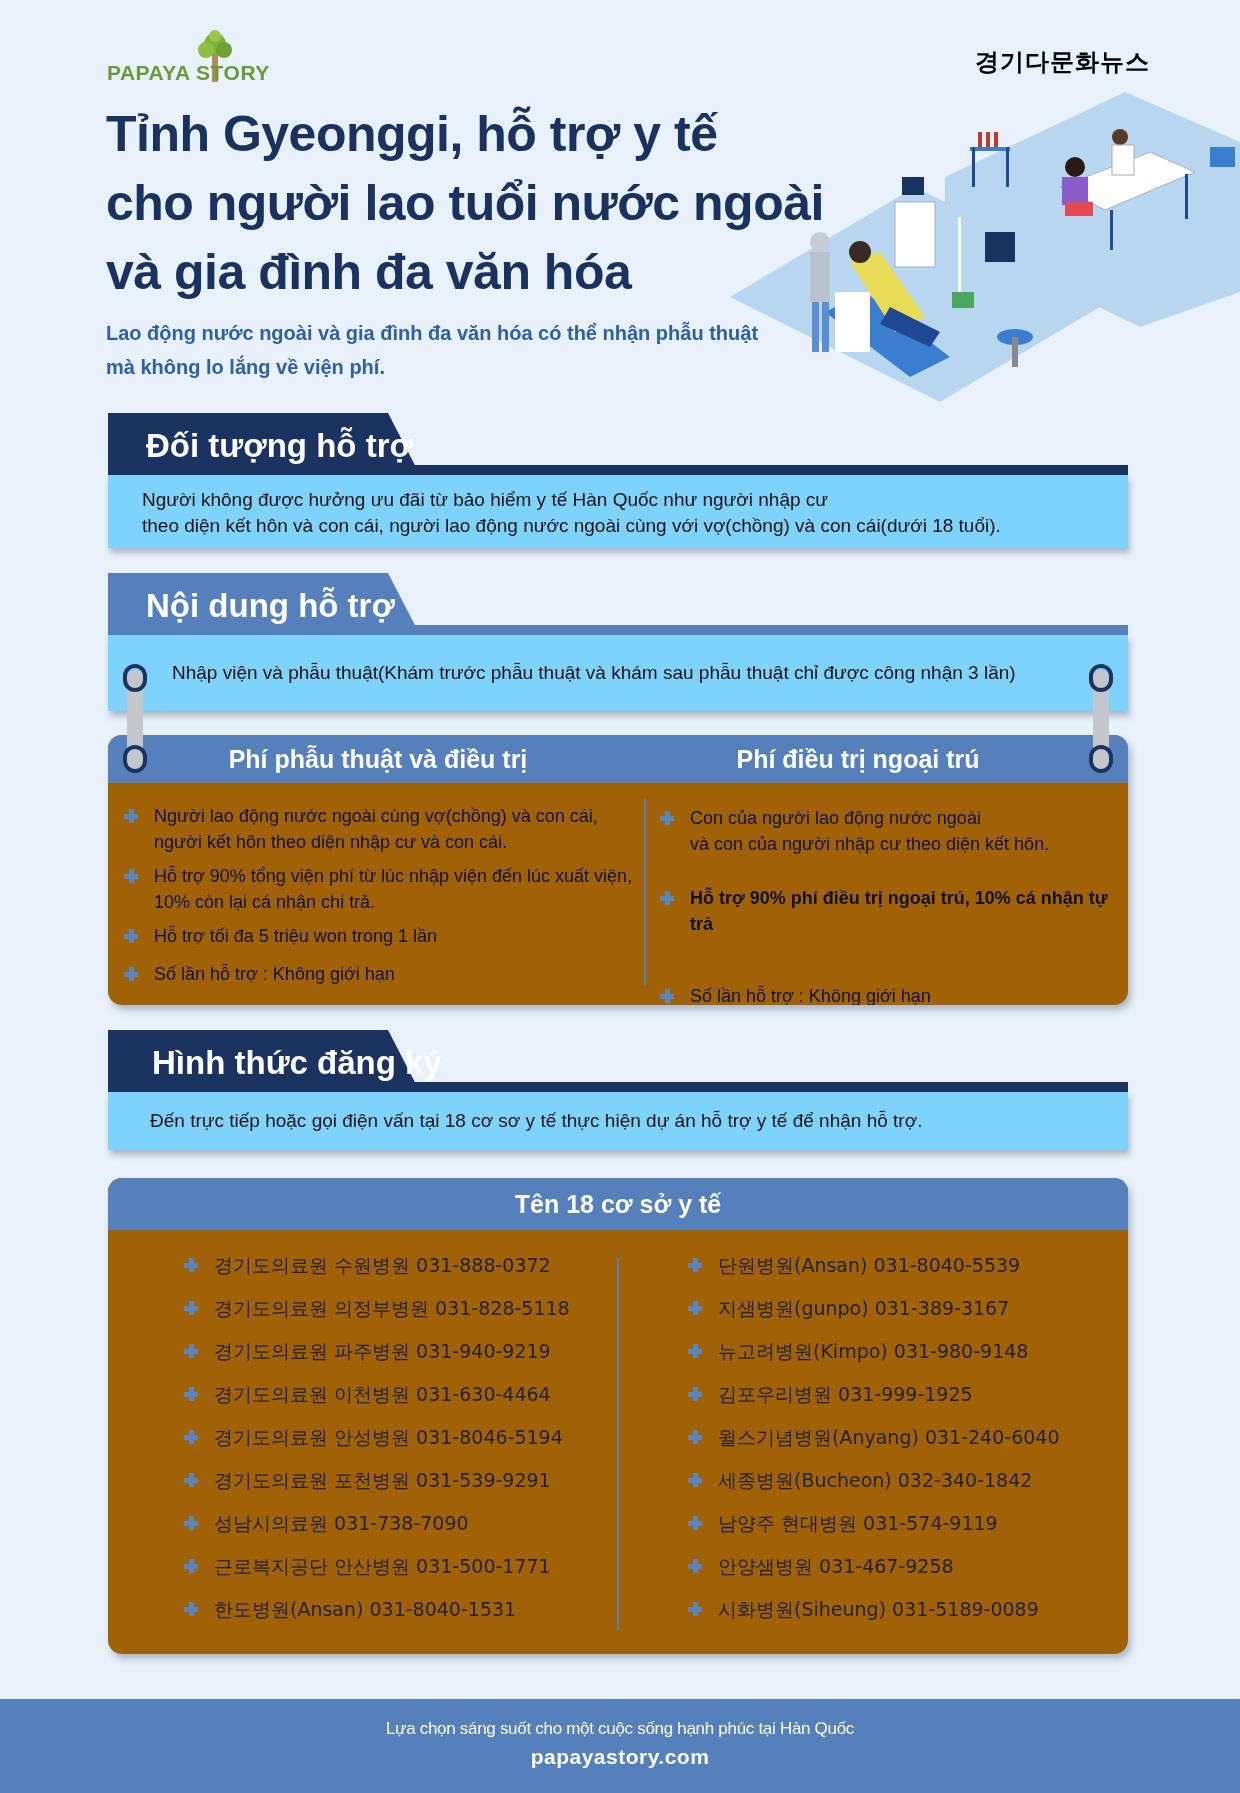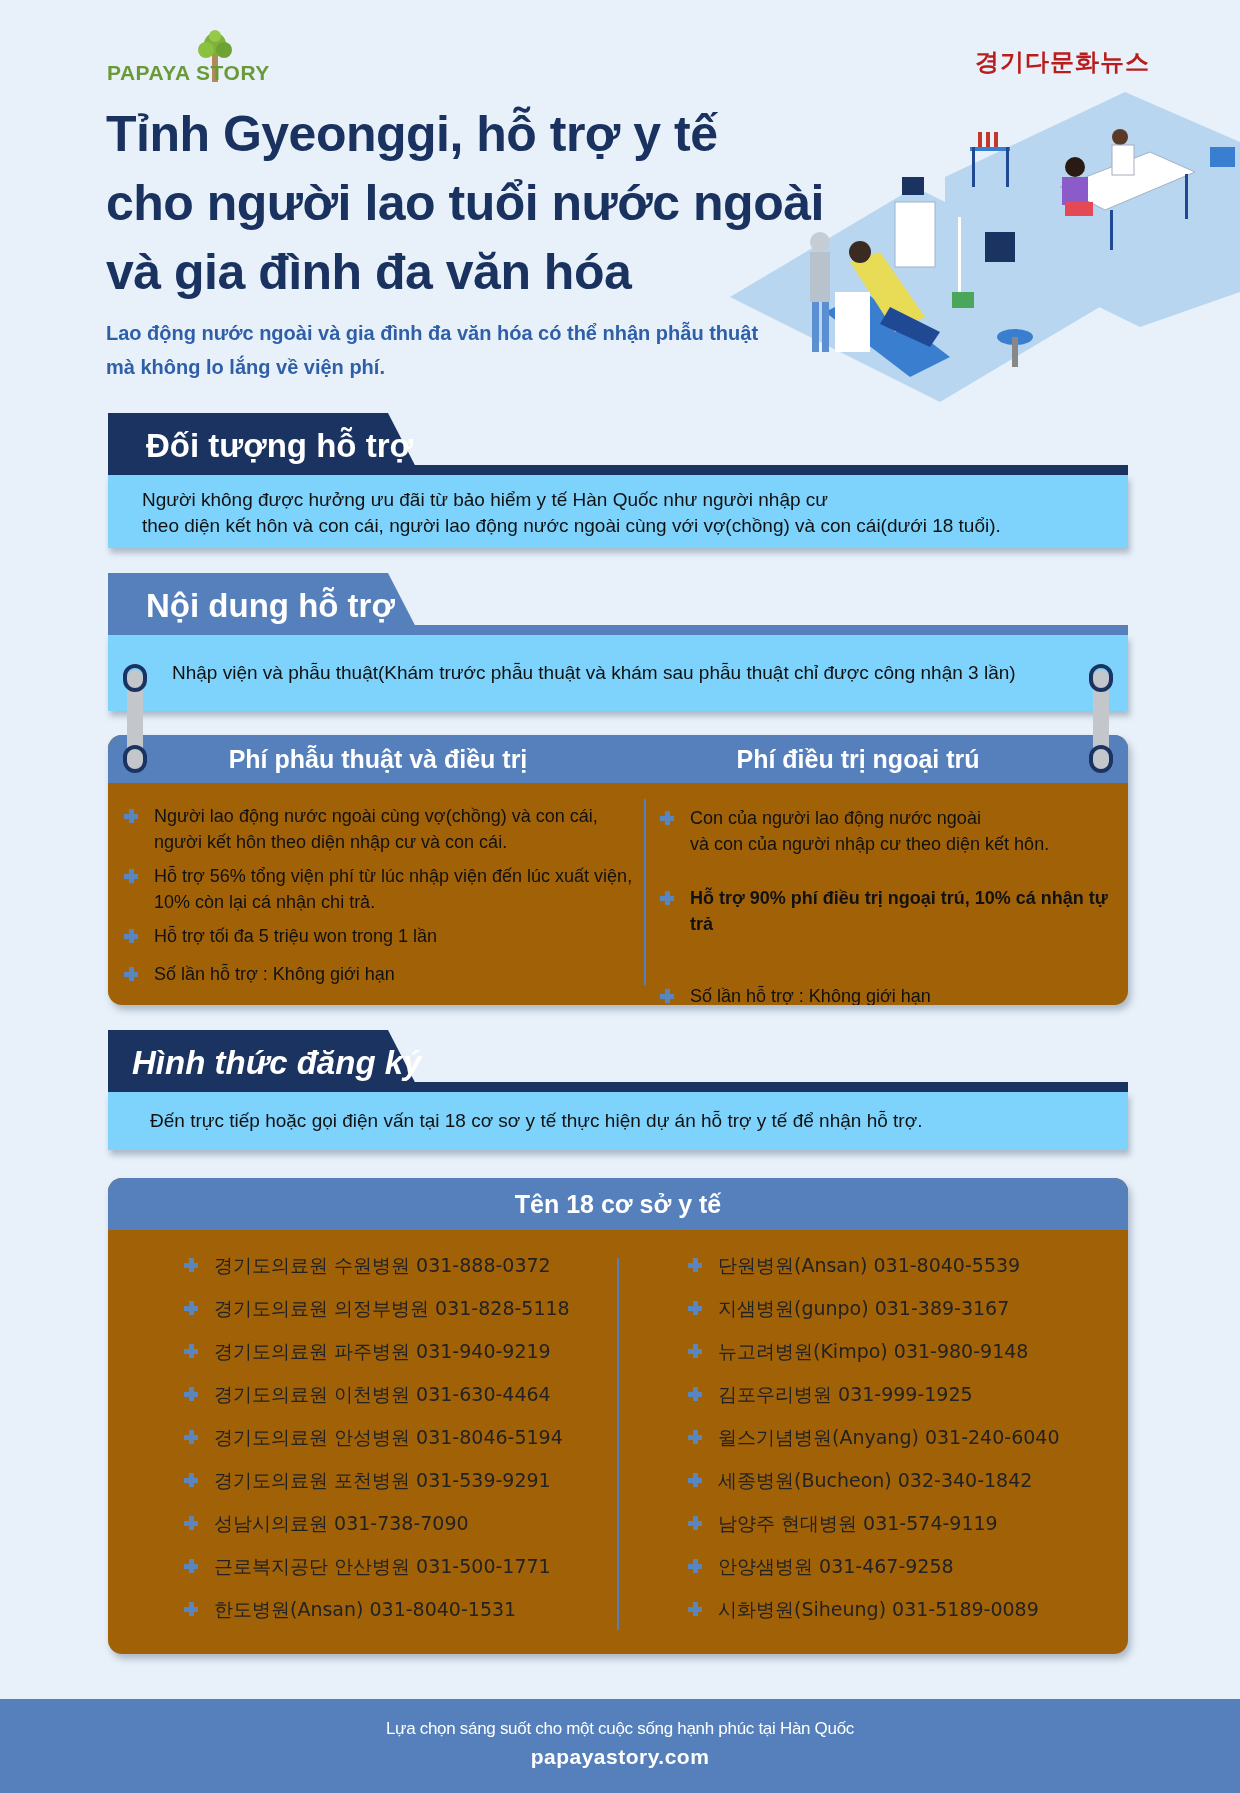--- a/index.html
+++ b/index.html
@@ -18,21 +18,21 @@
   .logo-text {
     position: absolute; left: 0; bottom: 0;
     font-weight: 700; font-size: 21px; letter-spacing: 0.5px;
     color: #6a9a38; white-space: nowrap;
   }
   .logo-tree { position: absolute; left: 88px; top: 0; }
 
   .brand-kr {
     left: 975px; top: 46px;
     font-family: "DejaVu Sans", sans-serif;
-    font-size: 24px; font-weight: 700; color: #b91c1c; letter-spacing: 1px;
+    font-size: 24px; font-weight: 700; color: #000000; letter-spacing: 1px;
   }
 
   .title {
     left: 106px; top: 100px; width: 720px;
     font-size: 50px; font-weight: 700; color: #1a3260; line-height: 69px;
     letter-spacing: -0.5px;
   }
   .subtitle {
     left: 106px; top: 316px; width: 660px;
     font-size: 20px; font-weight: 700; color: #2f5fa8; line-height: 34px;
@@ -202,21 +202,21 @@
   </div>
   <div style="position:relative; height:222px;">
     <ul class="bullets" style="position:absolute; left:16px; top:20px; width:520px;">
       <li style="margin-bottom:8px;">
           <span class="plus"></span>
           <div>Người lao động nước ngoài cùng vợ(chồng) và con cái,</div>
           <div>người kết hôn theo diện nhập cư và con cái.</div>
         </li>
       <li style="margin-bottom:8px;">
           <span class="plus"></span>
-          <div>Hỗ trợ 56% tổng viện phí từ lúc nhập viện đến lúc xuất viện,</div>
+          <div>Hỗ trợ 90% tổng viện phí từ lúc nhập viện đến lúc xuất viện,</div>
           <div>10% còn lại cá nhận chi trả.</div>
         </li>
       <li style="margin-bottom:12px;">
           <span class="plus"></span>
           <div>Hỗ trợ tối đa 5 triệu won trong 1 lần</div>
         </li>
       <li>
           <span class="plus"></span>
           <div>Số lần hỗ trợ : Không giới hạn</div>
         </li>
@@ -244,21 +244,21 @@
 <div class="ring" style="left:123px; top:664px;"></div>
 <div class="ring" style="left:123px; top:745px;"></div>
 <div class="rod" style="left:1093px; top:670px; height:100px;"></div>
 <div class="ring" style="left:1089px; top:664px;"></div>
 <div class="ring" style="left:1089px; top:745px;"></div>
 
 <div class="abs section navy" style="top:1030px;">
   <div class="tab">
     <div class="tab-shape"></div>
     <div class="tab-bar"></div>
-    <span class="tab-label" style="left:24px;font-style:italic;">Hình thức đăng ký</span>
+    <span class="tab-label" style="left:44px;">Hình thức đăng ký</span>
   </div>
   <div class="box" style="height:58px; padding:0 42px; display:flex; align-items:center;">
     <span>Đến trực tiếp hoặc gọi điện vấn tại 18 cơ sơ y tế thực hiện dự án hỗ trợ y tế để nhận hỗ trợ.</span>
   </div>
 </div>
 
 <div class="abs card" style="top:1178px; height:476px;">
   <div class="card-head" style="height:52px; justify-content:center;">
     <span style="font-size:25px;">Tên 18 cơ sở y tế</span>
   </div>

